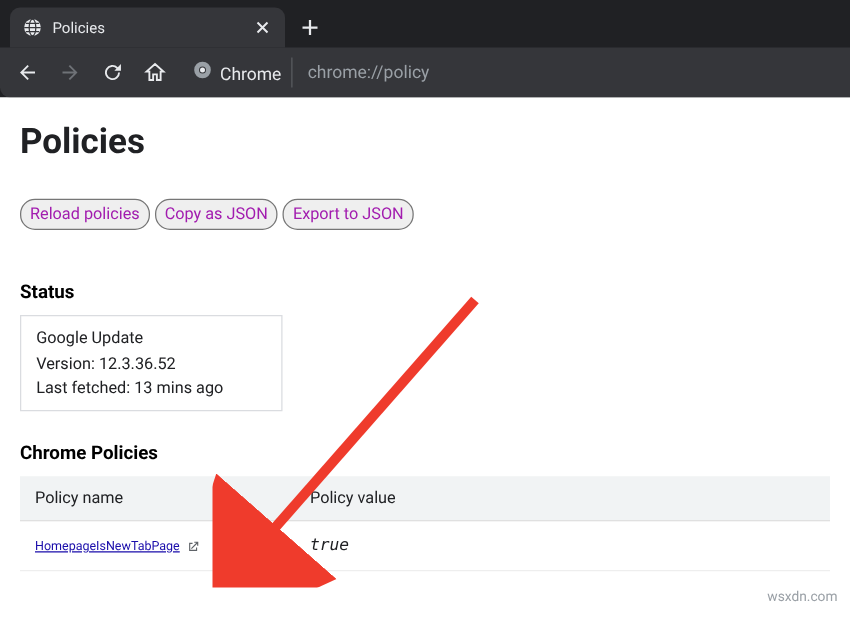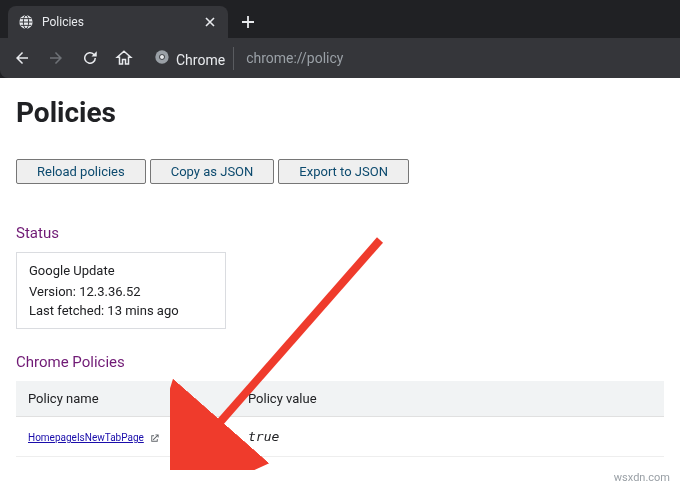--- a/index.html
+++ b/index.html
@@ -14,22 +14,22 @@
     .toolbar { display: flex; align-items: center; background: #35363a; height: 40px; padding: 0 8px; gap: 6px; border-bottom-left-radius: 8px; border-bottom-right-radius: 0; }
     .nav-btn { width: 28px; height: 28px; display: flex; align-items: center; justify-content: center; border-radius: 50%; cursor: pointer; }
     .nav-btn svg { fill: #e8eaed; }
     .nav-btn.disabled svg { fill: #6f7277; }
     .omnibox { display:flex; align-items:center; gap:4px; margin-left:6px; }
     .omnibox-chip { display:flex; align-items:flex-end; gap:6px; color:#e8eaed; font-size:14px; padding: 2px 8px 2px 4px; border-right:1px solid #5a5c60;}
     .omnibox-text { color:#9aa0a6; font-size:14px; padding-left:8px;}
     .page { background:#fff; padding: 18px 16px; }
     .page-title { font-size: 28px; font-weight: 700; color:#202124; margin-bottom: 30px;}
     .btn-row { display:flex; gap:4px; margin-bottom:40px;}
-    .btn { background:#efefef; border:1px solid #767676; color:#0c4a6e; font-size:13px; padding:4px 20px; border-radius:2px; cursor:pointer; font-family:inherit;}
-    .section-title { font-size:15px; font-weight:400; color:#701a75; margin-bottom:10px;}
+    .btn { background:#efefef; border:1px solid #767676; color:#a21caf; font-size:13px; padding:4px 7px; border-radius:12px; cursor:pointer; font-family:inherit;}
+    .section-title { font-size:15px; font-weight:700; color:#000000; margin-bottom:10px;}
     .status-card { border:1px solid #dadce0; padding:10px 12px; display:inline-block; margin-bottom:24px; min-width:210px;}
     .status-card .card-title { font-size:13px; color:#202124; margin-bottom:6px;}
     .status-row { font-size:13px; color:#202124; margin-top:4px;}
     .policy-table { width:100%; border-collapse:collapse; margin-top:4px;}
     .policy-table th { text-align:left; background:#f1f3f4; font-weight:400; color:#202124; font-size:13px; padding:10px 12px; border-bottom:1px solid #e0e0e0;}
     .policy-table td { padding:12px 12px; font-size:13px; color:#202124; border-bottom:1px solid #eee;}
     .policy-table th:first-child, .policy-table td:first-child { width:220px;}
     .policy-link { color:#1a0dab; text-decoration:underline; font-size:10px;}
     .ext-icon { color:#5f6368; margin-left:2px; font-size:11px; vertical-align:baseline;}
     .policy-value { font-family: Menlo, Consolas, monospace; font-size:13px;font-style:italic;}

